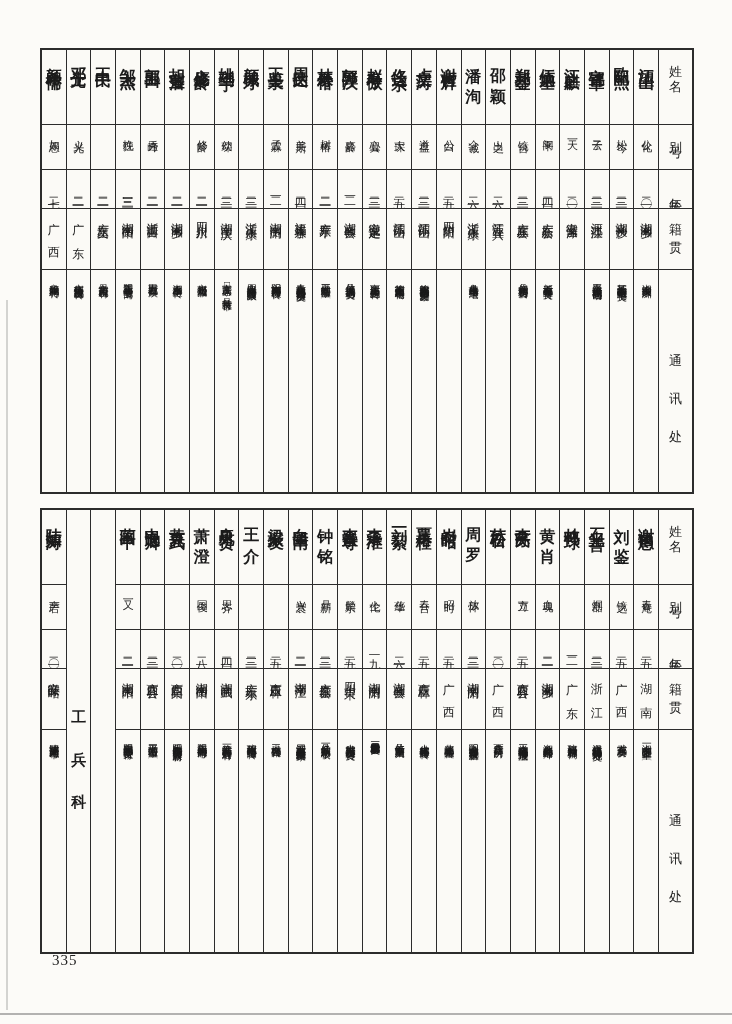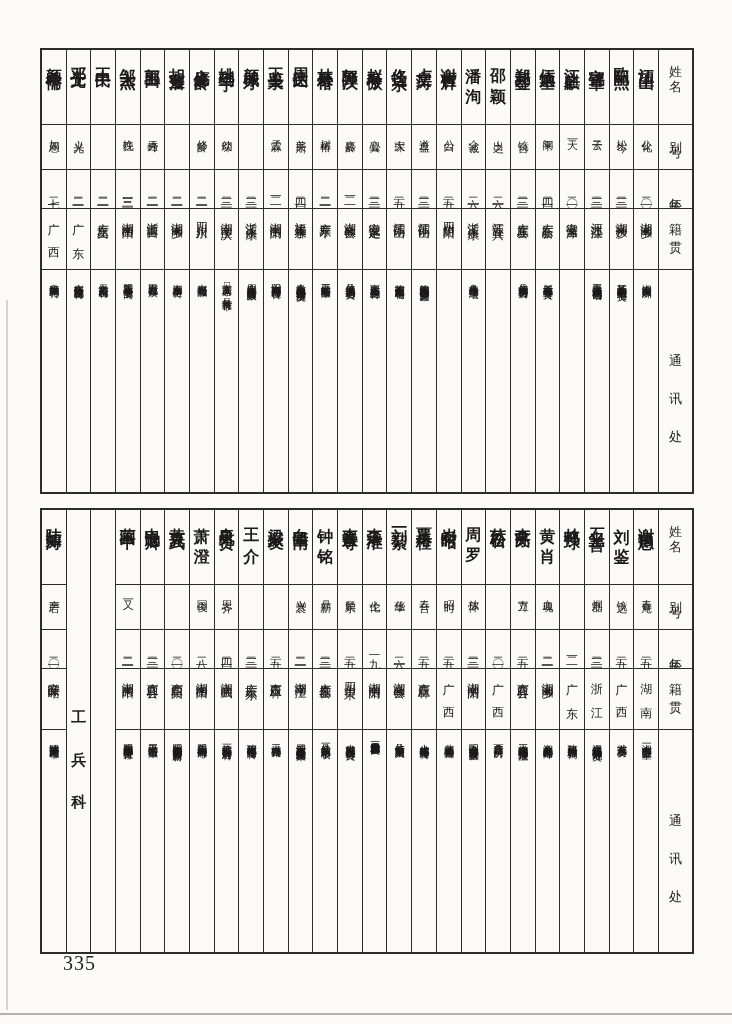--- a/index.html
+++ b/index.html
@@ -42,21 +42,21 @@
   .hdr{font-size:13px;}
   .hdr-name{letter-spacing:14px;margin-bottom:-14px;}
   .hdr-alias{letter-spacing:5px;margin-bottom:-5px;}
   .hdr-age{letter-spacing:1px;}
   .hdr-native{letter-spacing:18px;margin-bottom:-18px;}
   .hdr-address{letter-spacing:38px;margin-bottom:-38px;}
   .cell-address.hdr-cell{align-items:center;padding-top:0;}
 
   .t-section{font-size:15px;font-weight:bold;letter-spacing:42px;margin-bottom:-42px;padding-top:18px;}
 
-  .page-number{position:absolute;left:63px;top:952px;font-size:20px;letter-spacing:1px;color:#222;}
+  .page-number{position:absolute;left:52px;top:952px;font-size:15px;letter-spacing:1px;color:#222;}
 </style>
 </head>
 <body>
 
 <div class="page">
   <div class="edge-left"></div>
   <div class="edge-bottom"></div>
   <div class="rtable" id="table-top">
       <div class="col col-header">
         <div class="cell cell-name">

